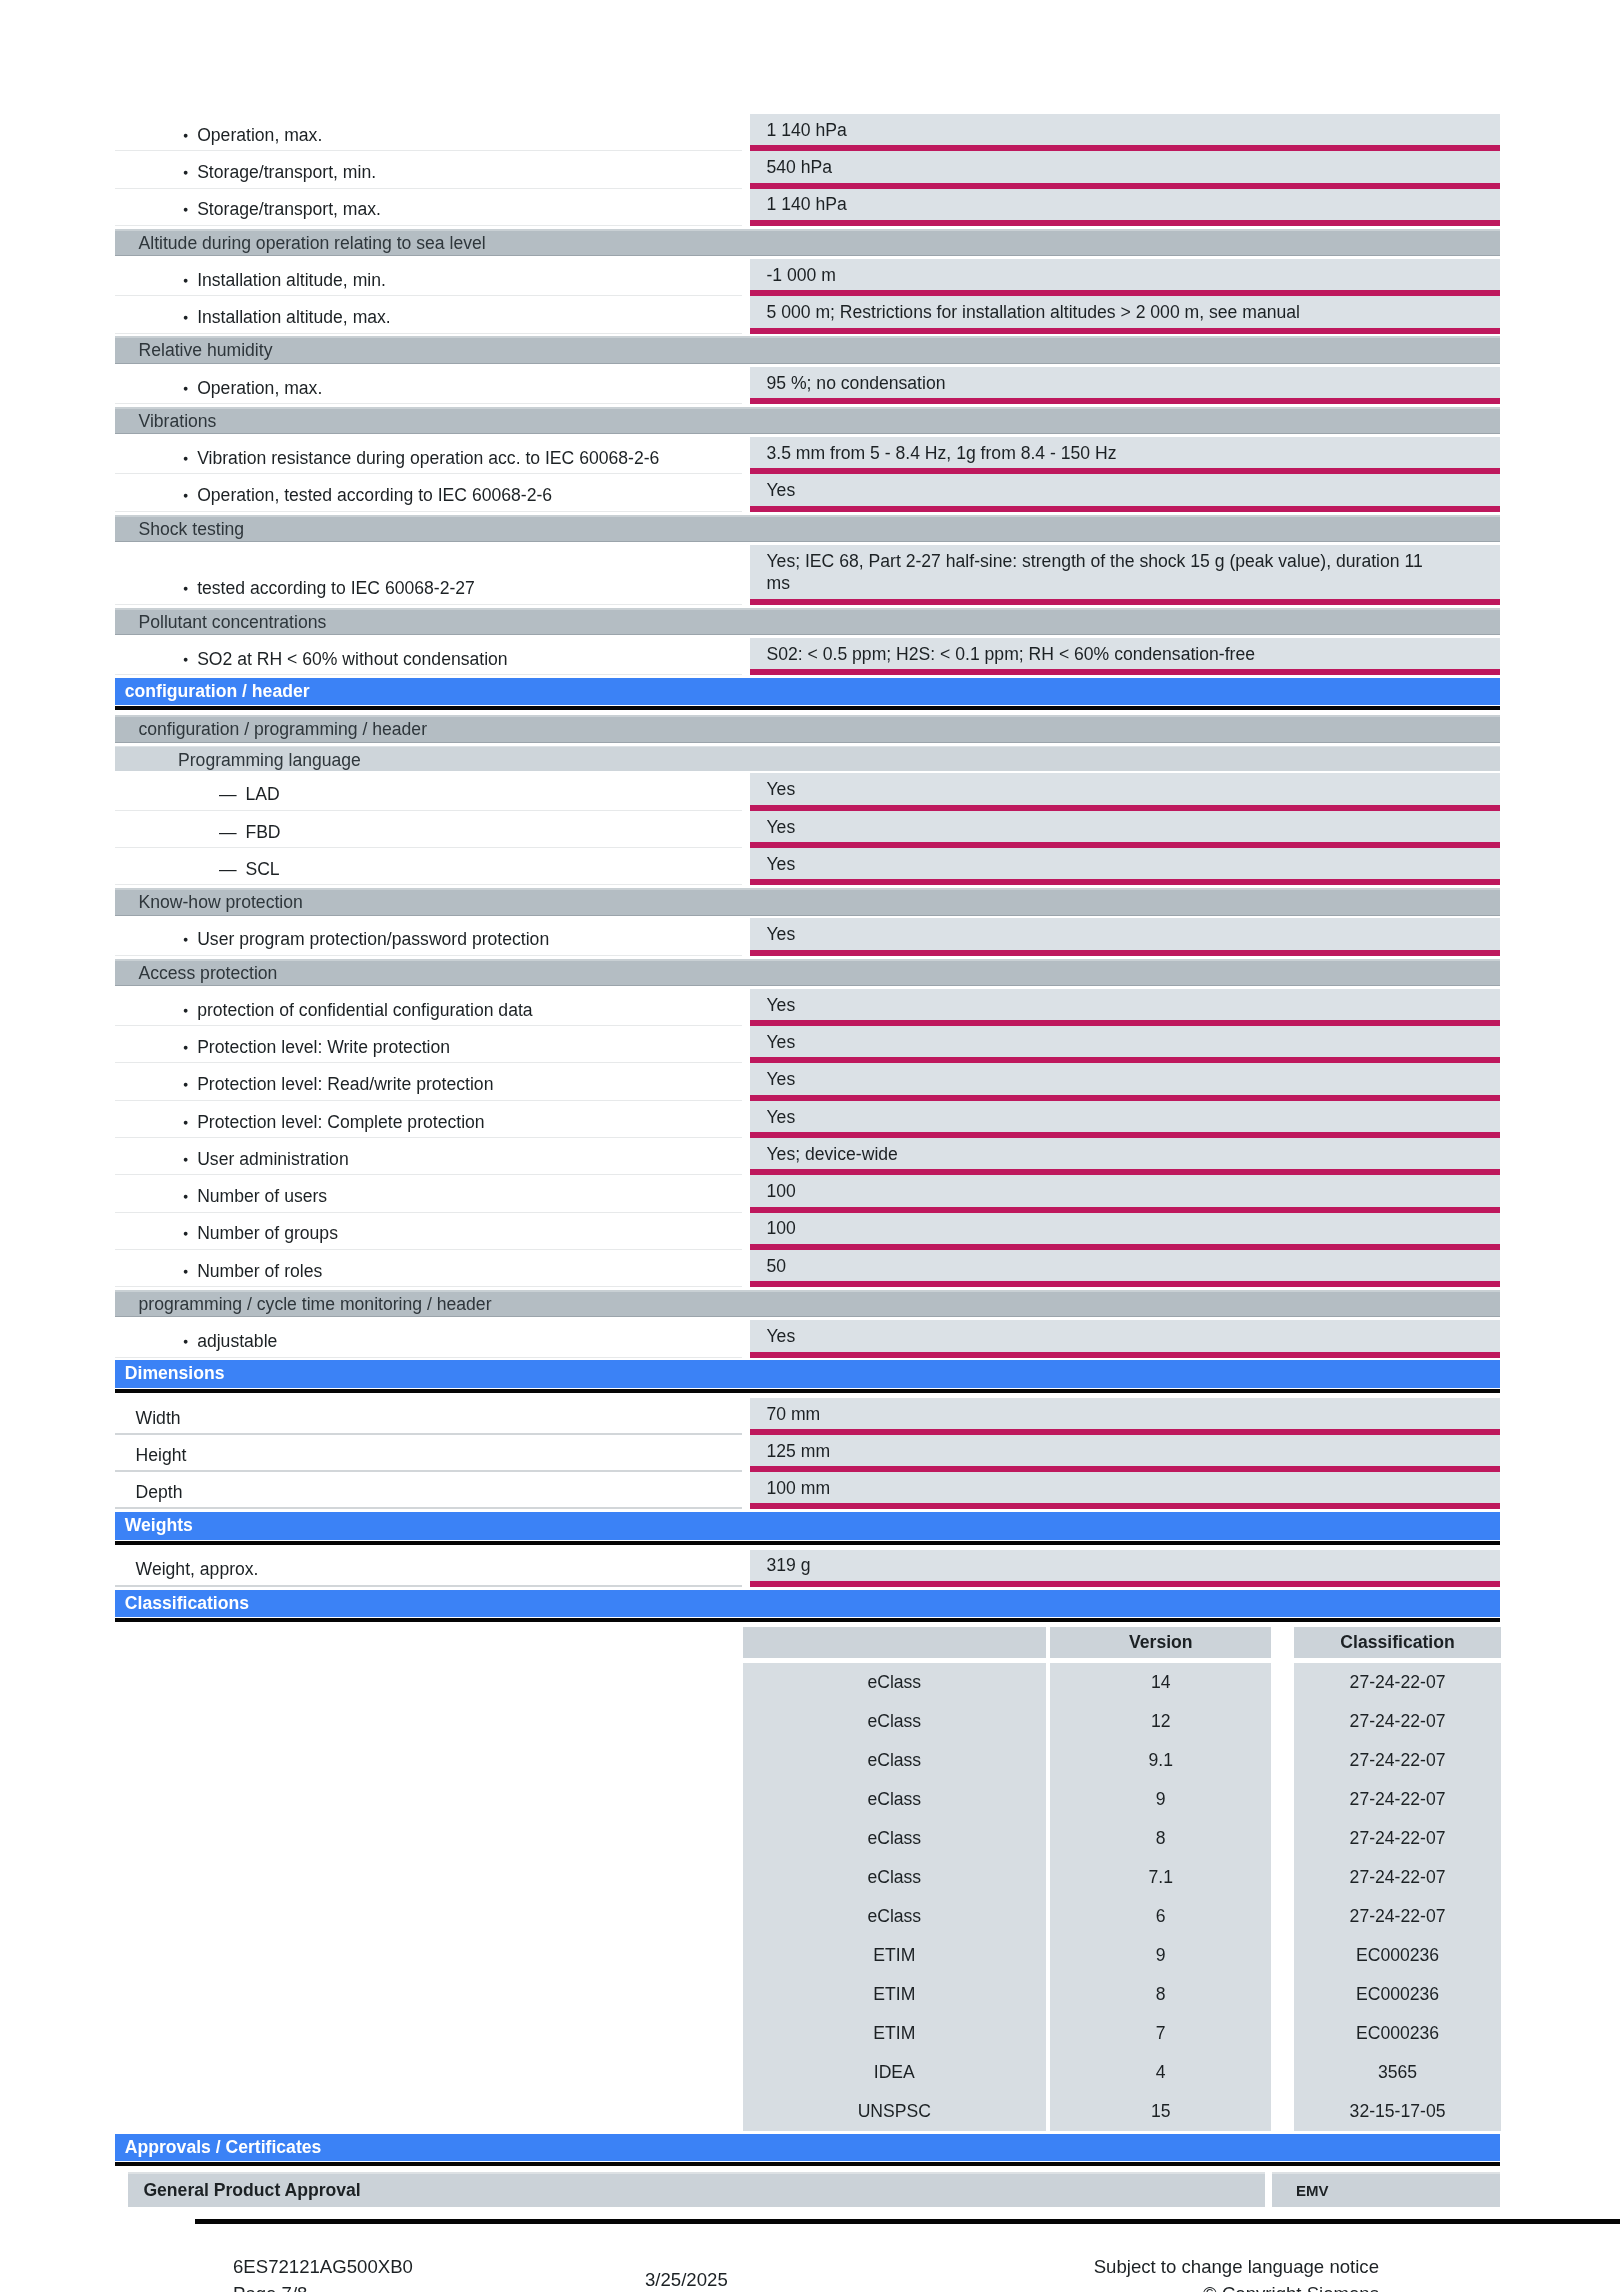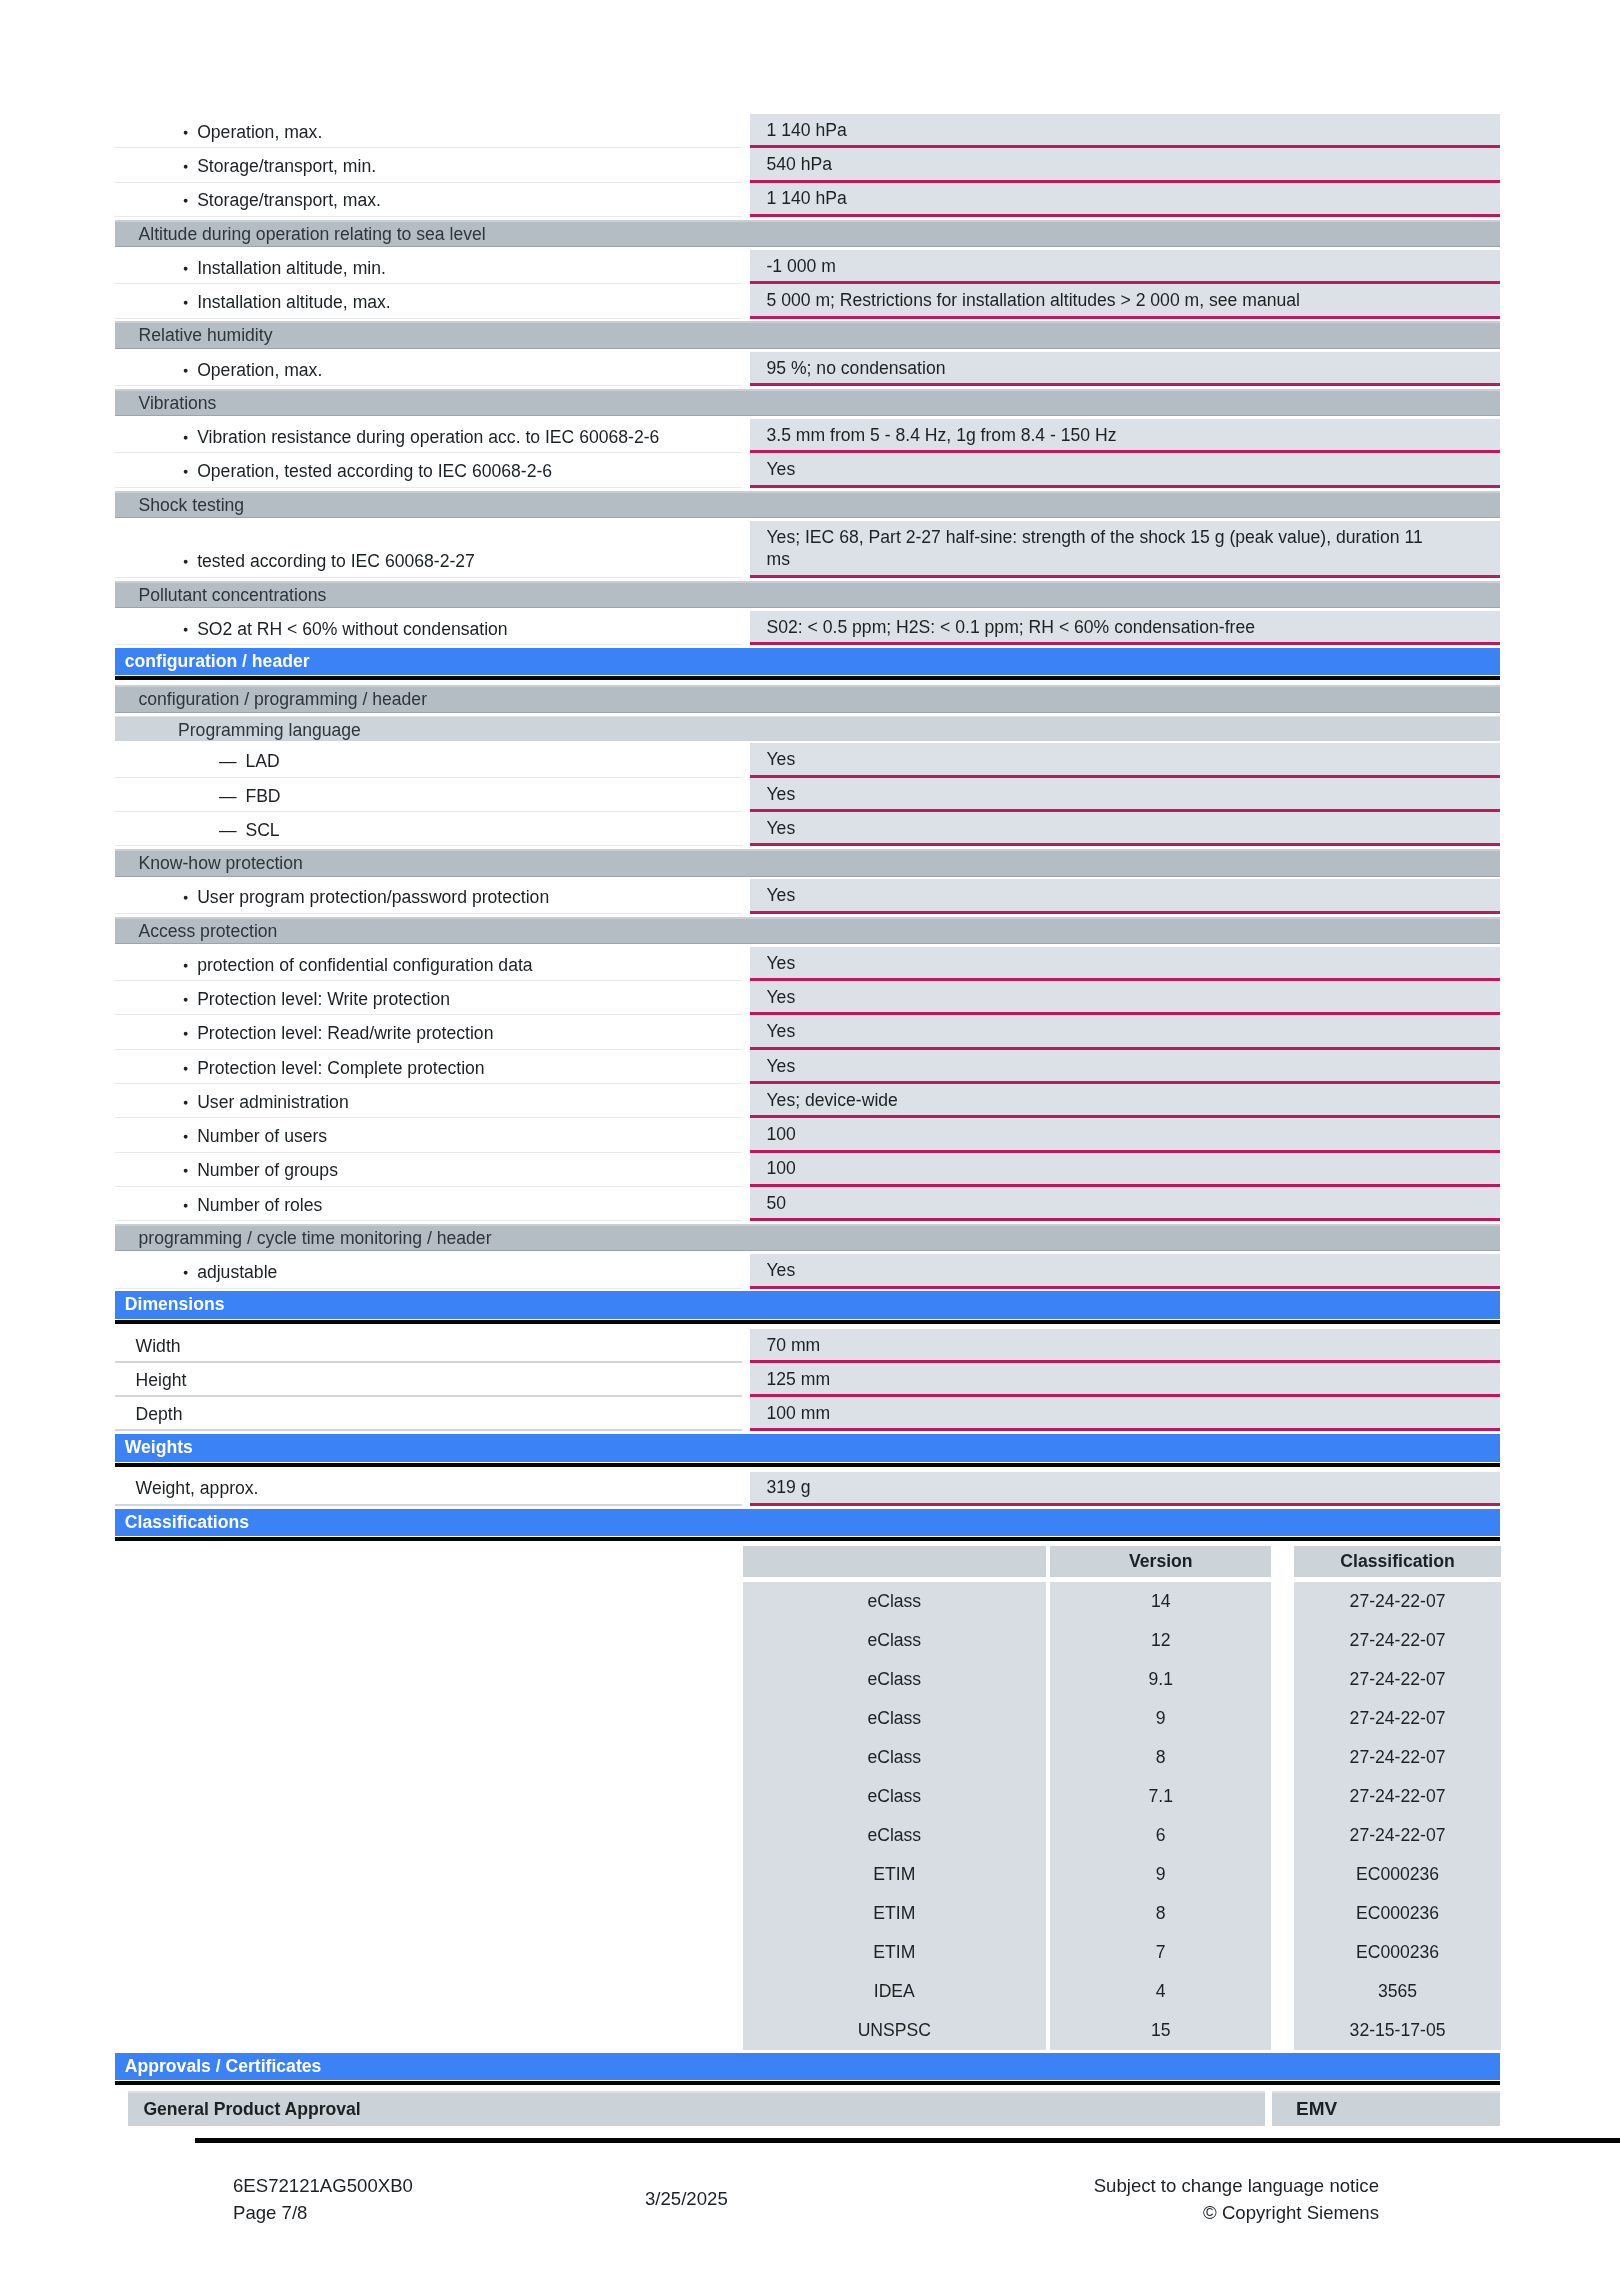--- a/index.html
+++ b/index.html
@@ -48,21 +48,21 @@
     border-bottom:2px solid #d2d6d9;
   }
   .col-gap{width:7.8px;background:#ffffff;}
   .value{
     flex:1;
     box-sizing:border-box;
     background:#dbe1e6;
     font-size:17.6px;
     line-height:22.5px;
     padding:4.9px 29px 3.9px 16.7px;
-    border-bottom:3px solid #be185d;
+    border-bottom:6px solid #be185d;
     min-height:32px;
   }
   .value-inner{max-width:667px;display:block;}
   
   .band{
     box-sizing:border-box;
     font-size:17.6px;
     margin:2.9px 0;
   }
   .band-sub{
@@ -135,21 +135,21 @@
     font-size:17.6px;
     display:flex;align-items:center;
     padding-left:15.7px;
     border-top:2px solid #dde1e4;
   }
   .appr-gap{width:7.8px;background:#ffffff;}
   .appr-value{
     flex:1;
     background:#cbd2d8;
     font-weight:bold;
-    font-size:19px;
+    font-size:15px;
     display:flex;align-items:center;
     padding-left:23.5px;
     border-top:2px solid #dde1e4;
   }
   
   .footer-rule{
     margin-left:80px;
     width:1458px;
     height:4.9px;
     background:#050505;

